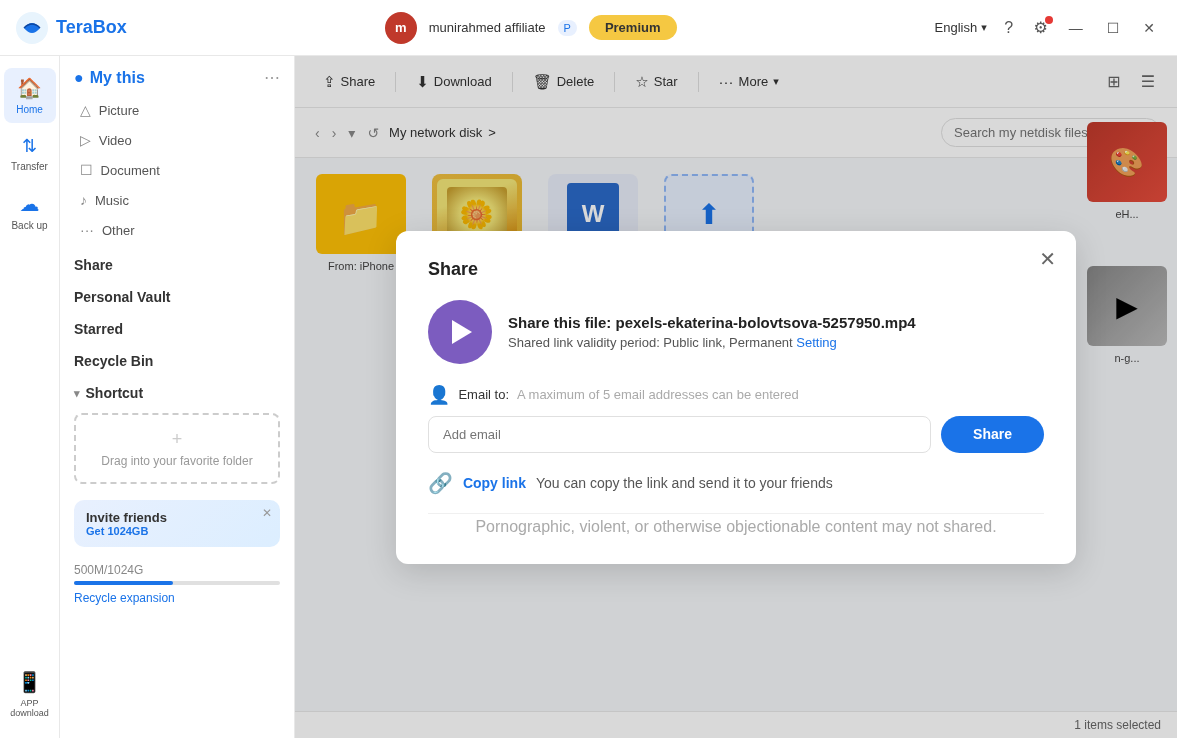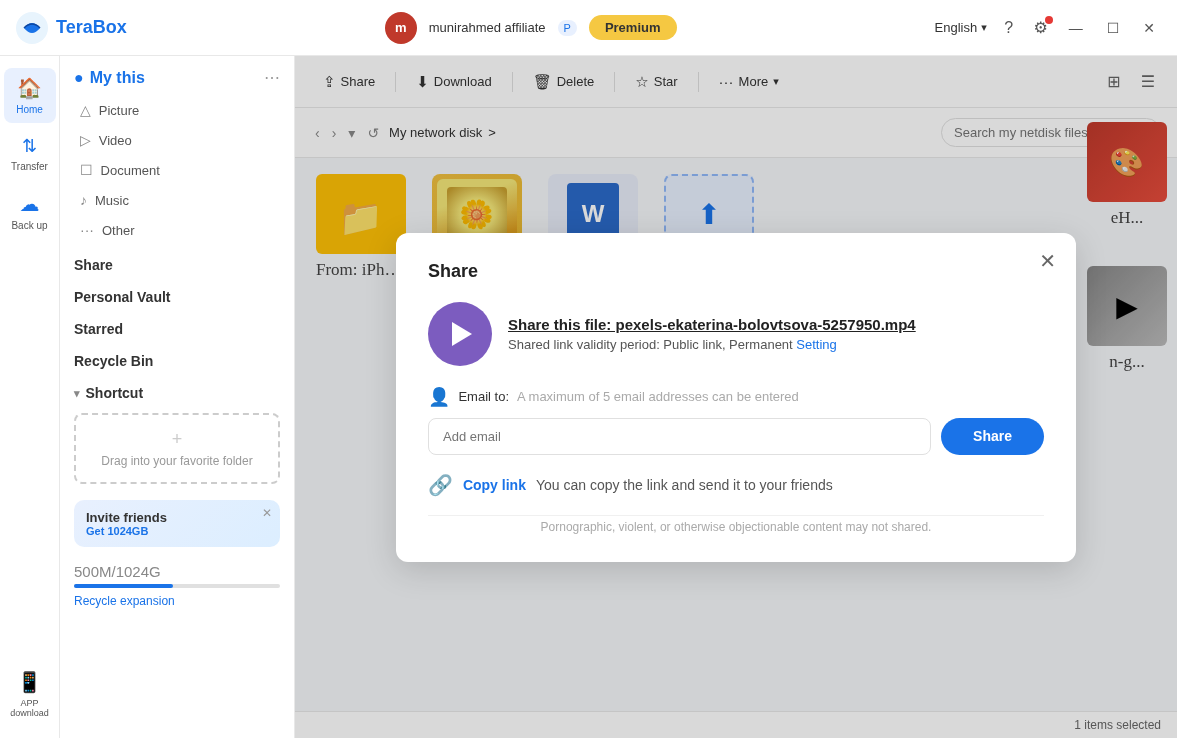--- a/index.html
+++ b/index.html
@@ -41,21 +41,21 @@
     .sidebar-item-icon { font-size: 14px; color: #888; }
     .sidebar-section { padding: 12px 14px 4px; }
     .sidebar-section-title { font-size: 14px; font-weight: 600; color: #333; cursor: pointer; display: flex; align-items: center; gap: 6px; }
     .sidebar-shortcut-title { font-size: 14px; font-weight: 600; color: #333; display: flex; align-items: center; gap: 6px; }
     .shortcut-drop { display: flex; align-items: center; justify-content: center; border: 2px dashed #ccc; border-radius: 8px; margin: 8px 14px; padding: 14px; cursor: pointer; flex-direction: column; gap: 4px; color: #999; font-size: 12px; }
     .invite-banner { margin: 8px 14px; background: linear-gradient(135deg, #e8f0fe, #dceeff); border-radius: 10px; padding: 10px 12px; position: relative; cursor: pointer; }
     .invite-title { font-size: 13px; font-weight: 600; color: #333; }
     .invite-sub { font-size: 11px; color: #1a73e8; font-weight: 600; }
     .invite-close { position: absolute; top: 6px; right: 8px; font-size: 12px; color: #999; cursor: pointer; }
     .storage-bar-wrap { padding: 8px 14px 4px; }
-    .storage-text { font-size: 15px; color: #888; margin-bottom: 4px; }
+    .storage-text { font-size: 12px; color: #888; margin-bottom: 4px; }
     .storage-bar { height: 4px; background: #e0e0e0; border-radius: 2px; }
     .storage-fill { height: 4px; background: #1a73e8; border-radius: 2px; width: 48%; }
     .capacity-link { font-size: 12px; color: #1a73e8; cursor: pointer; padding: 2px 14px 8px; display: block; }
 
     
     .content { flex: 1; display: flex; flex-direction: column; background: #f5f7fa; position: relative; }
     .toolbar { display: flex; align-items: center; gap: 4px; padding: 10px 16px; background: #fff; border-bottom: 1px solid #e8e8e8; }
     .toolbar-btn { display: flex; align-items: center; gap: 5px; padding: 6px 12px; border: none; background: none; cursor: pointer; font-size: 13px; color: #333; border-radius: 6px; }
     .toolbar-divider { width: 1px; height: 20px; background: #e0e0e0; margin: 0 4px; }
     .toolbar-right { margin-left: auto; display: flex; gap: 8px; }
@@ -66,47 +66,47 @@
     .breadcrumb { display: flex; align-items: center; gap: 6px; font-size: 13px; color: #333; }
     .breadcrumb-nav { display: flex; align-items: center; gap: 4px; }
     .breadcrumb-nav-btn { border: none; background: none; cursor: pointer; color: #888; font-size: 14px; padding: 2px 4px; }
     .search-wrap { display: flex; align-items: center; gap: 6px; border: 1px solid #e0e0e0; border-radius: 20px; padding: 4px 12px; background: #fff; width: 220px; }
     .search-input { border: none; outline: none; font-size: 13px; color: #888; background: transparent; width: 100%; }
 
     
     .file-grid { flex: 1; padding: 16px; display: flex; flex-wrap: wrap; gap: 16px; align-content: flex-start; overflow-y: auto; }
     .file-card { width: 100px; display: flex; flex-direction: column; align-items: center; gap: 6px; cursor: pointer; }
     .file-thumb { width: 90px; height: 80px; border-radius: 8px; display: flex; align-items: center; justify-content: center; overflow: hidden; }
-    .file-name { font-size: 17px; color: #444; text-align: center; max-width: 90px; overflow: hidden; text-overflow: ellipsis; white-space: nowrap; font-family: Liberation Serif, serif; }
+    .file-name { font-size: 11px; color: #444; text-align: center; max-width: 90px; overflow: hidden; text-overflow: ellipsis; white-space: nowrap; }
 
     
     .status-bar { padding: 6px 16px; background: #fff; border-top: 1px solid #e8e8e8; display: flex; justify-content: flex-end; font-size: 12px; color: #666; }
 
     
     .modal-overlay { position: absolute; top: 0; left: 0; right: 0; bottom: 0; background: rgba(0,0,0,0.15); display: flex; align-items: center; justify-content: center; z-index: 100; }
     .modal { background: #fff; border-radius: 12px; padding: 28px 32px; width: 680px; box-shadow: 0 8px 32px rgba(0,0,0,0.15); position: relative; }
     .modal-title { font-size: 18px; font-weight: 600; color: #222; margin-bottom: 20px; }
     .modal-close { position: absolute; top: 16px; right: 20px; border: none; background: none; font-size: 20px; cursor: pointer; color: #666; }
     .modal-file-info { display: flex; align-items: center; gap: 16px; margin-bottom: 20px; }
     .file-icon-circle { width: 64px; height: 64px; background: #7c5cbf; border-radius: 50%; display: flex; align-items: center; justify-content: center; }
     .file-icon-play { width: 0; height: 0; border-top: 12px solid transparent; border-bottom: 12px solid transparent; border-left: 20px solid #fff; margin-left: 4px; }
     .file-info-text { }
-    .file-info-name { font-size: 15px; font-weight: 600; color: #222; text-decoration: underline; }
+    .file-info-name { font-size: 15px; font-weight: 600; color: #222; }
     .file-info-validity { font-size: 13px; color: #555; margin-top: 4px; }
     .file-info-setting { color: #1a73e8; cursor: pointer; font-weight: 500; }
     .modal-section { margin-bottom: 18px; }
     .email-label { display: flex; align-items: center; gap: 8px; font-size: 13px; color: #333; margin-bottom: 10px; font-weight: 500; }
     .email-row { display: flex; gap: 10px; }
     .email-input { flex: 1; border: 1px solid #e0e0e0; border-radius: 8px; padding: 10px 14px; font-size: 13px; color: #aaa; outline: none; }
     .share-btn { background: #1a73e8; color: #fff; border: none; border-radius: 22px; padding: 10px 32px; font-size: 14px; font-weight: 600; cursor: pointer; }
     .copy-link-row { display: flex; align-items: center; gap: 10px; font-size: 14px; }
     .copy-link-icon { color: #1a73e8; font-size: 20px; }
     .copy-link-text { color: #1a73e8; font-weight: 600; cursor: pointer; }
     .copy-link-desc { color: #555; }
-    .modal-footer { text-align: center; font-size: 12px; color: #aaa; margin-top: 16px; border-top: 1px solid #f0f0f0; padding-top: 4px; }
+    .modal-footer { text-align: center; font-size: 16px; color: #aaa; margin-top: 16px; border-top: 1px solid #f0f0f0; padding-top: 4px; }
   </style>
 </head>
 <body>
 
 <div class="titlebar">
   <div class="titlebar-left">
     <svg class="logo-icon" viewBox="0 0 32 32" fill="none">
       <circle cx="16" cy="16" r="16" fill="#e8f4fd"></circle>
       <path d="M8 16 Q16 6 24 16 Q16 26 8 16Z" fill="#1a73e8"></path>
       <path d="M8 16 Q16 8 24 16" stroke="#0d47a1" stroke-width="1.5" fill="none"></path>

